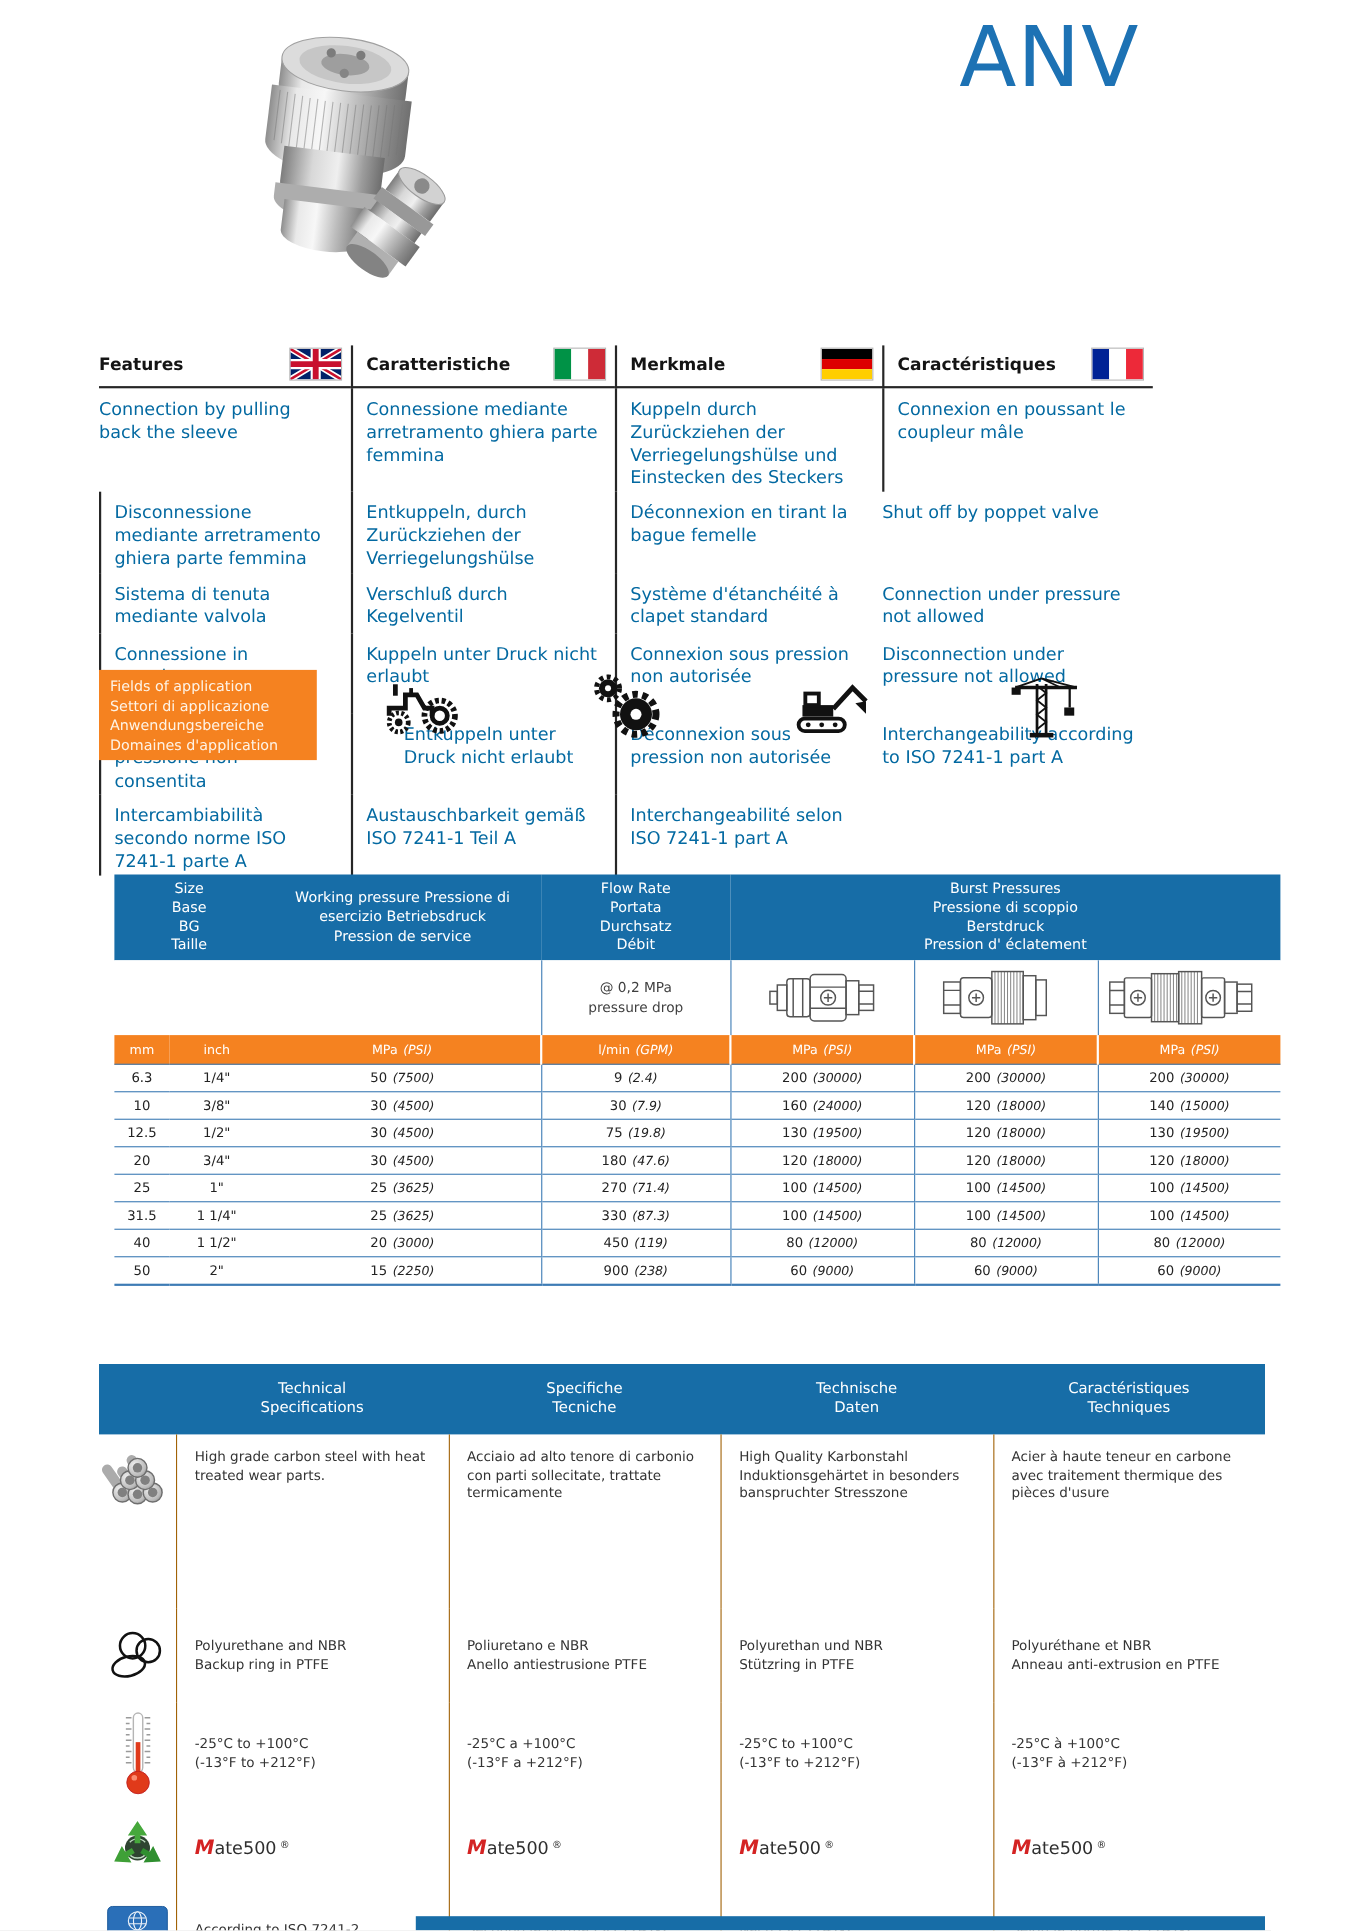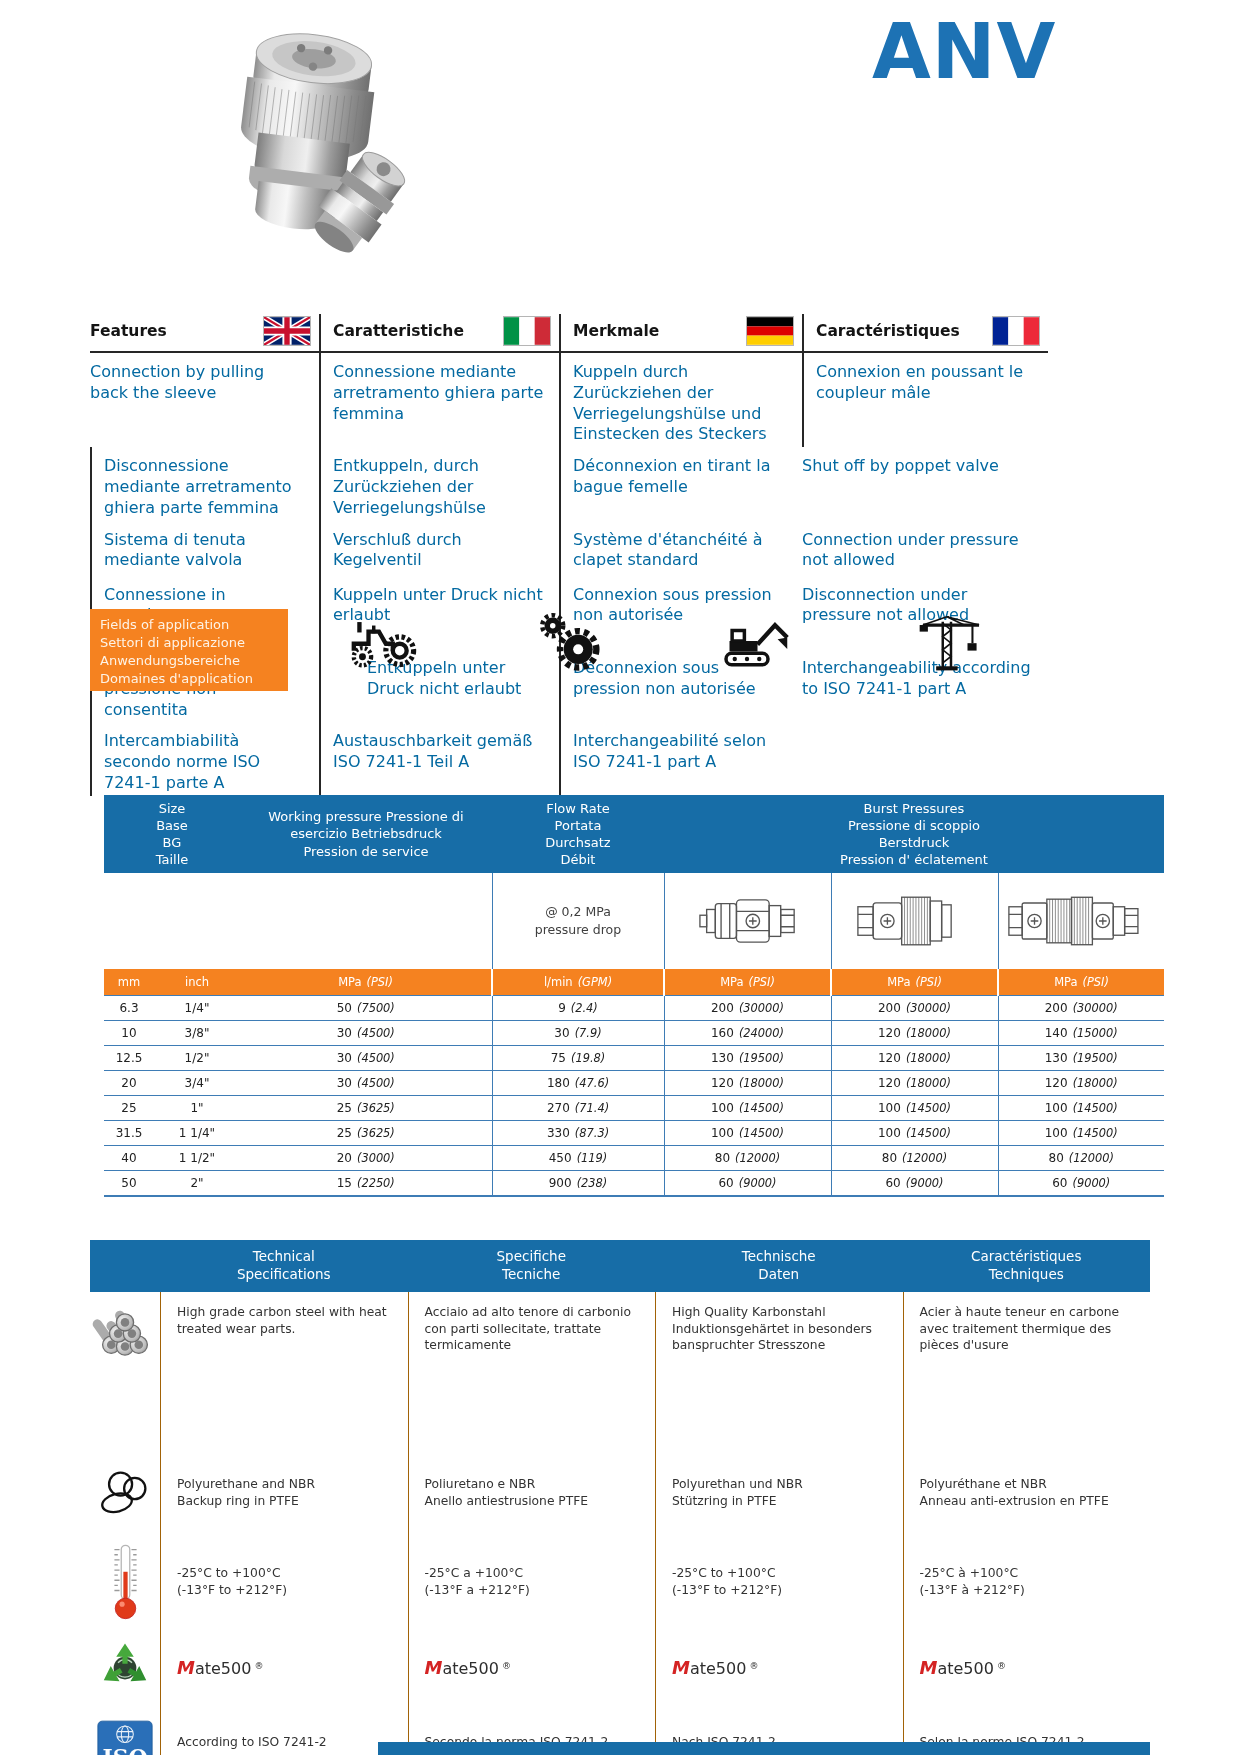--- a/index.html
+++ b/index.html
@@ -1,21 +1,21 @@
 <!DOCTYPE html>
 <html><head>
 <meta charset="utf-8">
 <style>
   html,body{margin:0;padding:0;background:#e9e9e9;}
   .page{position:relative;width:1241px;height:1755px;background:#ffffff;margin:0 auto;
         font-family:"DejaVu Sans","Liberation Sans",sans-serif;color:#3d3d3d;overflow:hidden;}
   svg{display:block}
 
   
-  .brand-title{position:absolute;left:872px;top:14px;font-size:76px;font-weight:700;
+  .brand-title{position:absolute;left:872px;top:14px;font-size:76px;font-weight:400;
                color:#1d72b4;letter-spacing:1px;line-height:1;}
   .product-photo{position:absolute;left:212px;top:16px;width:252px;height:288px;}
 
   
   .features{position:absolute;left:90px;top:314px;width:958px;}
   .features-grid{display:grid;grid-template-columns:229px 240px 243px 246px;}
   .f-head{display:flex;align-items:center;justify-content:space-between;
           border-bottom:2px solid #262626;padding:2px 8px 5px 0;
           font-weight:bold;font-size:15.5px;color:#141414;}
   .f-cell{font-size:16px;line-height:1.3;color:#0369a1;padding:9px 14px 2px 0;}
@@ -28,33 +28,33 @@
               color:#fef3e6;font-size:13px;line-height:1.38;padding:7px 10px;box-sizing:border-box;}
   .app-ic{position:absolute;top:6px;}
   .ic-tractor{left:256px}.ic-gears{left:448px}.ic-excavator{left:622px}.ic-crane{left:828px}
 
   
   .spec-table{position:absolute;left:104px;top:795px;width:1060px;border-collapse:collapse;
               table-layout:fixed;font-size:12px;color:#222;}
   .spec-table th{background:#176da7;color:#fff;font-weight:normal;font-size:13px;line-height:1.32;
                  height:78px;vertical-align:middle;text-align:center;padding:0;}
   .spec-table td{text-align:center;vertical-align:middle;padding:0;}
-  tr.mid td{height:96px;background:#fff;}
+  tr.mid td{height:68px;background:#fff;}
   .note{font-size:12.5px;color:#3f3f3f;line-height:1.45;}
   tr.units td{background:#f58220;color:#fff;height:26px;font-size:11.5px;}
   tr.units td.sepw{border-left:2px solid #fff;}
   tr.drow td{height:24px;border-top:1px solid #3e7cb5;}
   .spec-table tbody tr:last-child td{border-bottom:2px solid #3e7cb5;}
   td.sep{border-left:1px solid #3e7cb5;}
   .pv{font-style:italic;margin-left:5px;font-size:11.4px;}
 
   
   .tech{position:absolute;left:90px;top:1240px;width:1060px;}
   .tech-head{display:grid;grid-template-columns:70px repeat(4,247.5px);background:#176da7;
-             height:52px;align-items:center;color:#fff;font-size:13.5px;text-align:center;line-height:1.3;}
+             height:64px;align-items:center;color:#fff;font-size:13.5px;text-align:center;line-height:1.3;}
   .tech-body{display:grid;grid-template-columns:70px repeat(4,247.5px);}
   .t-ic{display:flex;align-items:center;justify-content:center;}
   .t-ic.top{align-items:flex-start;padding-top:8px;}
   .t-ic.top2{align-items:flex-start;padding-top:12px;}
   .t-cell{border-left:1px solid #a16207;padding:0 12px 0 16px;font-size:12.3px;line-height:1.35;
           color:#333;display:flex;flex-direction:column;justify-content:center;}
   .t-cell.top{justify-content:flex-start;padding-top:12px;}
   .t-cell.top2{justify-content:flex-start;padding-top:26px;}
   .brand-m{color:#d42323;font-weight:bold;font-style:italic;font-size:18px;}
   .brand-rest{font-size:16px;color:#2e2e2e;}

